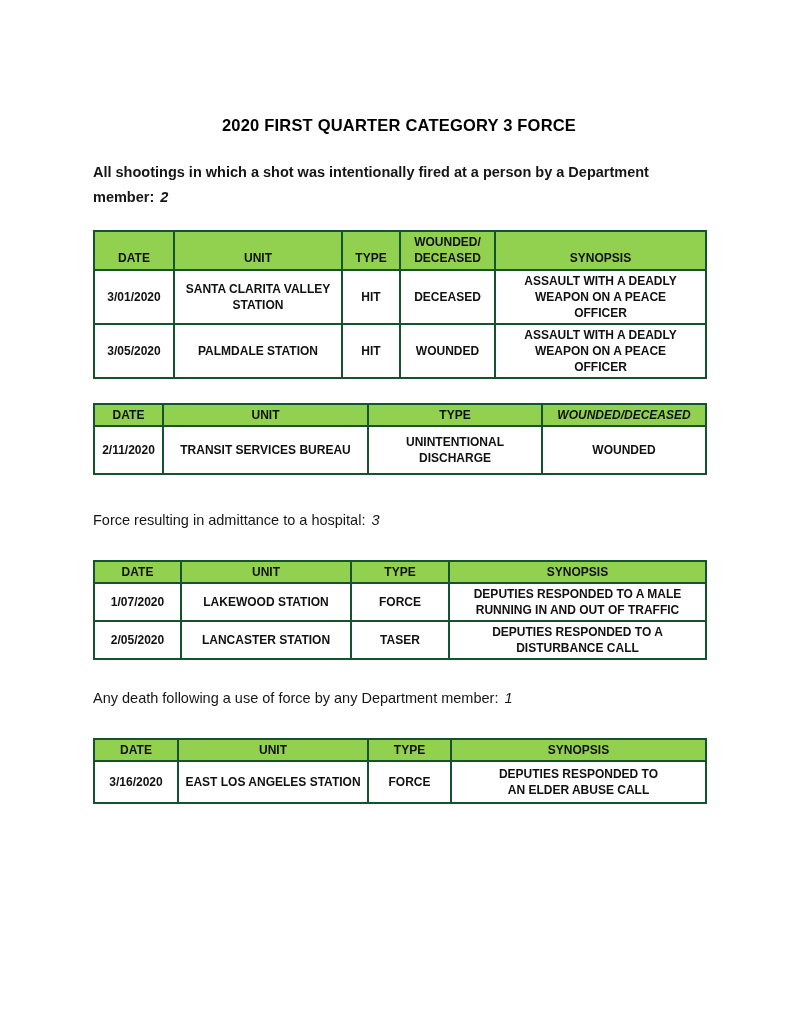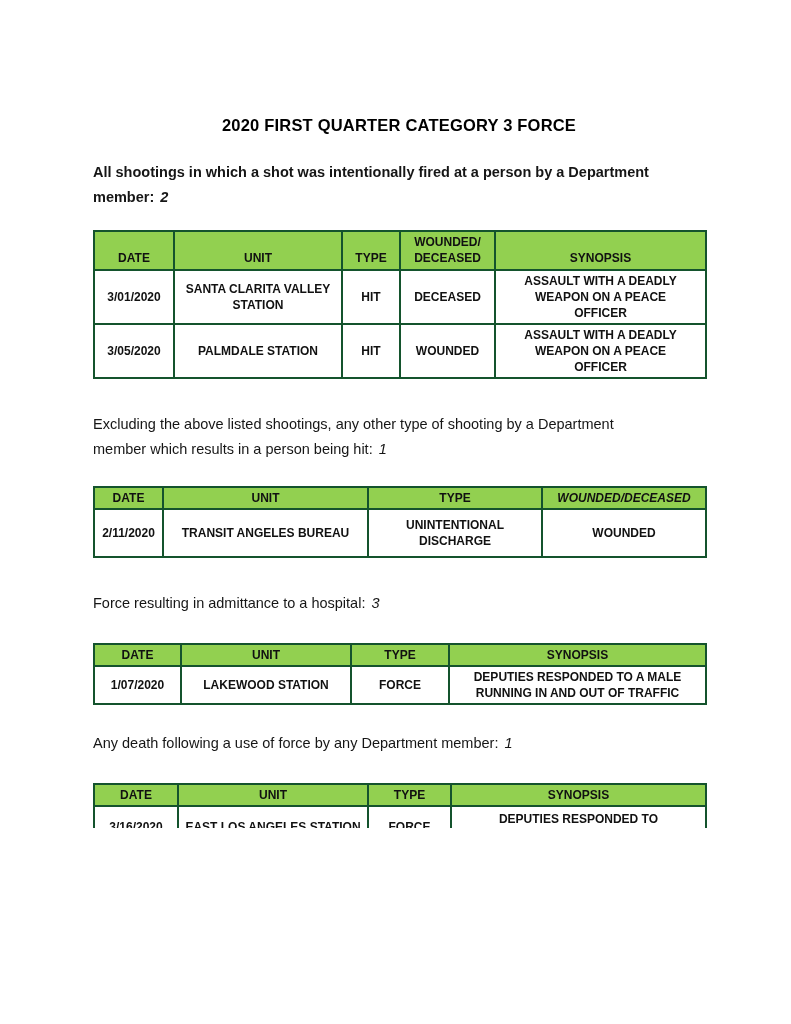--- a/index.html
+++ b/index.html
@@ -118,42 +118,40 @@
           <td>PALMDALE STATION</td>
           <td>HIT</td>
           <td>WOUNDED</td>
           <td>ASSAULT WITH A DEADLY
 WEAPON ON A PEACE
 OFFICER</td>
         </tr>
       </tbody>
     </table>
 
-    <p class="intro intro-2"><span class="intro-text">Excluding the above listed shootings, any other type of shooting by a Department
-member which results in a person being hit:</span><span class="count">1</span></p>
 
     <table class="t t2">
       <colgroup>
         <col style="width:69px">
           <col style="width:205px">
           <col style="width:174px">
           <col style="width:164px">
       </colgroup>
       <thead>
         <tr>
           <th style="background: rgb(146, 208, 80);">DATE</th>
           <th style="background: rgb(146, 208, 80);">UNIT</th>
           <th style="background: rgb(146, 208, 80);">TYPE</th>
           <th style="background: rgb(146, 208, 80); font-style: italic;">WOUNDED/DECEASED</th>
         </tr>
       </thead>
       <tbody>
         <tr>
           <td>2/11/2020</td>
-          <td>TRANSIT ANGELES BUREAU</td>
+          <td>TRANSIT SERVICES BUREAU</td>
           <td>UNINTENTIONAL
 DISCHARGE</td>
           <td>WOUNDED</td>
         </tr>
       </tbody>
     </table>
 
     <p class="intro intro-3"><span class="intro-text">Force resulting in admittance to a hospital:</span><span class="count">3</span></p>
 
     <table class="t t3">
@@ -172,20 +170,27 @@
         </tr>
       </thead>
       <tbody>
         <tr>
           <td>1/07/2020</td>
           <td>LAKEWOOD STATION</td>
           <td>FORCE</td>
           <td>DEPUTIES RESPONDED TO A MALE
 RUNNING IN AND OUT OF TRAFFIC</td>
         </tr>
+        <tr>
+          <td>2/05/2020</td>
+          <td>LANCASTER STATION</td>
+          <td>TASER</td>
+          <td>DEPUTIES RESPONDED TO A
+DISTURBANCE CALL</td>
+        </tr>
       </tbody>
     </table>
 
     <p class="intro intro-4"><span class="intro-text">Any death following a use of force by any Department member:</span><span class="count">1</span></p>
 
     <table class="t t4">
       <colgroup>
         <col style="width:84px">
           <col style="width:190px">
           <col style="width:83px">

